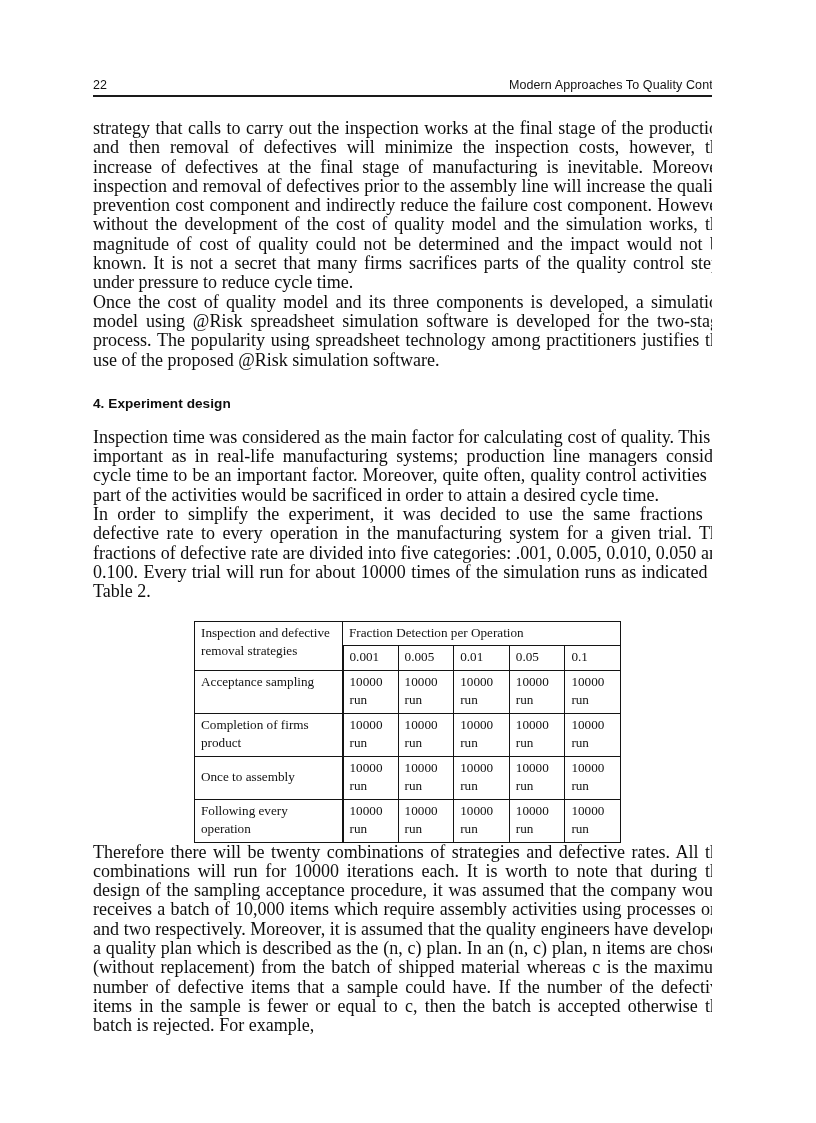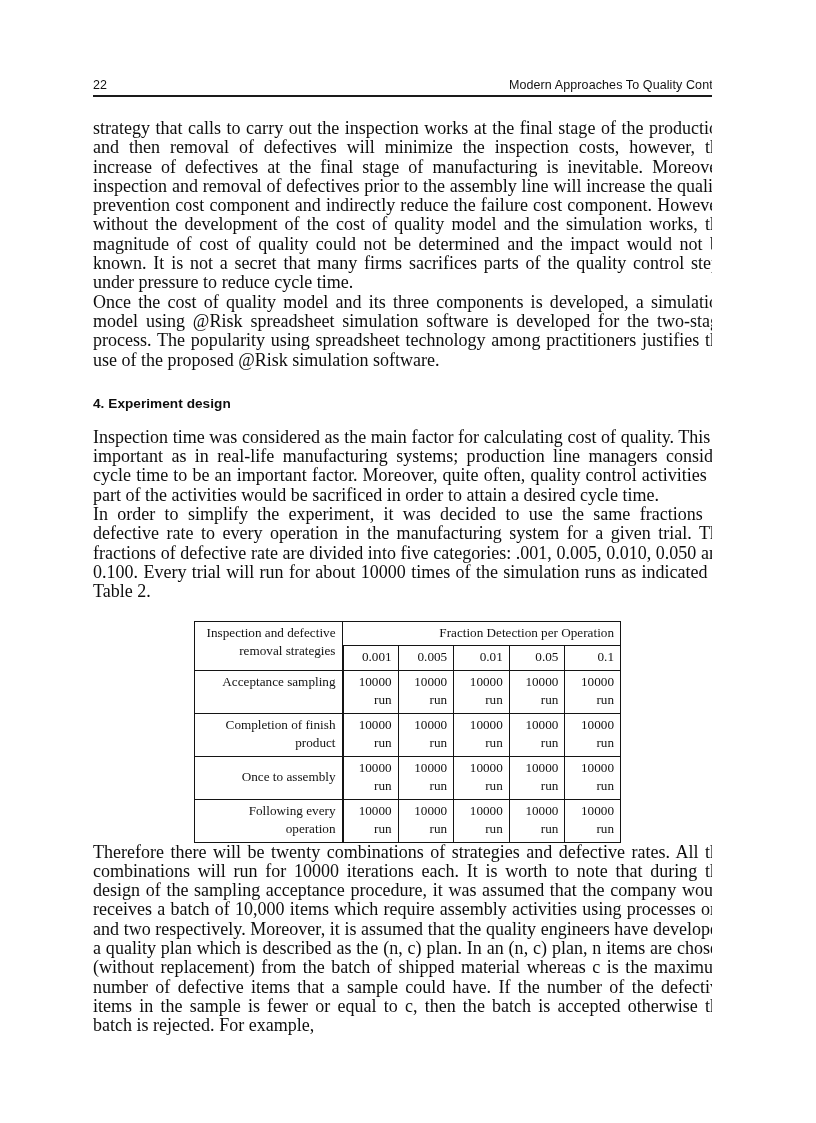--- a/index.html
+++ b/index.html
@@ -68,21 +68,20 @@
     margin: 25px 0 15px 0;
     letter-spacing: 0.05px;
   }
 
   
   .table-wrap {
     margin: 19px 0 0 0;
     display: flex;
     justify-content: flex-start;
     padding-left: 101px;
-    text-align: right;
   }
   table.exp {
     border-collapse: collapse;
     width: 426px;
     table-layout: fixed;
     font-size: 13.2px;
     color: #111;
   }
   table.exp td {
     border: 1px solid #141414;
@@ -189,21 +188,21 @@
               <span class="cellnum">10000</span>
               <span class="cellrun">run</span>
             </td>
             <td class="cell">
               <span class="cellnum">10000</span>
               <span class="cellrun">run</span>
             </td>
           </tr>
 
           <tr>
-            <td class="rowlabel">Completion of finish product</td>
+            <td class="rowlabel">Completion of firms product</td>
             <td class="cell first">
               <span class="cellnum">10000</span>
               <span class="cellrun">run</span>
             </td>
             <td class="cell">
               <span class="cellnum">10000</span>
               <span class="cellrun">run</span>
             </td>
             <td class="cell">
               <span class="cellnum">10000</span>

